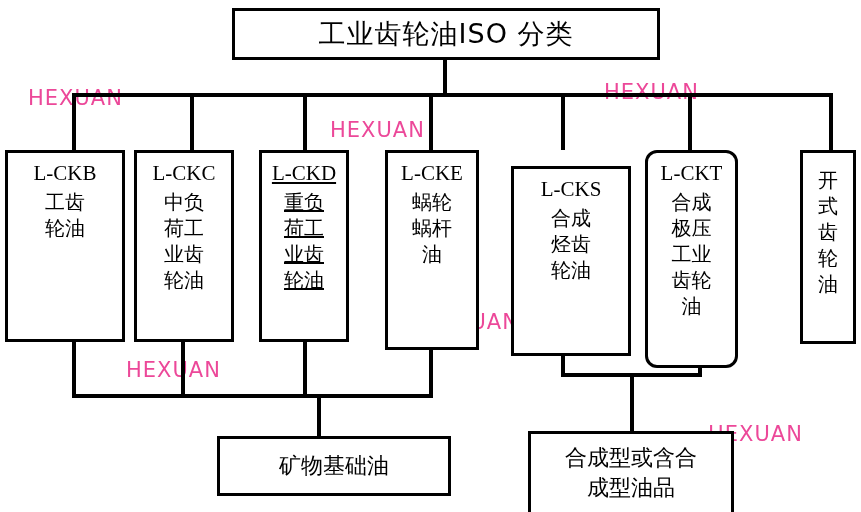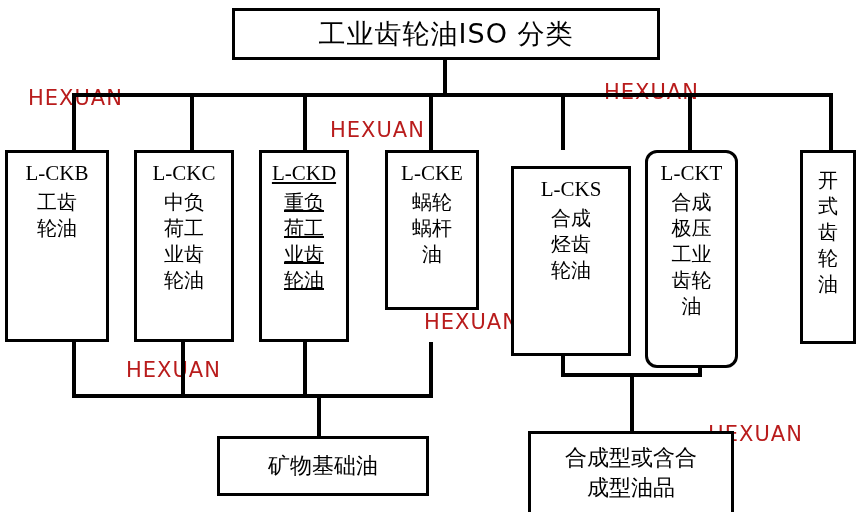--- a/index.html
+++ b/index.html
@@ -15,21 +15,21 @@
     position: relative;
     width: 861px;
     height: 512px;
     background: #ffffff;
     overflow: hidden;
   }
 
   
   .wm {
     position: absolute;
-    color: #b91c1c;
+    color: #ec4899;
     font-family: "DejaVu Sans", "Liberation Sans", sans-serif;
     font-size: 21px;
     letter-spacing: 1px;
     white-space: nowrap;
     user-select: none;
     z-index: 0;
   }
 
   
   .line {
@@ -126,21 +126,21 @@
 
   <div class="line" style="left:561px; top:340px; width:4px; height:36px;"></div>
   <div class="line" style="left:698px; top:368px; width:4px; height:8px;"></div>
   <div class="line" style="left:561px; top:373px; width:141px; height:4px;"></div>
   <div class="line" style="left:630px; top:373px; width:4px; height:58px;"></div>
 
   <div class="box" id="box-title">
     <span class="cn">工业齿轮油ISO 分类</span>
   </div>
 
-  <div class="box leaf" style="left:5px; top:150px; width:104px; height:192px;">
+  <div class="box leaf" style="left:5px; top:150px; width:120px; height:192px;">
     <div class="code">L-CKB</div>
     <div class="cn">
       <span class="l">工齿</span>
       <span class="l">轮油</span>
     </div>
   </div>
 
   <div class="box leaf" style="left:134px; top:150px; width:100px; height:192px;">
     <div class="code">L-CKC</div>
     <div class="cn">
@@ -154,21 +154,21 @@
   <div class="box leaf" style="left:259px; top:150px; width:90px; height:192px;text-decoration:underline;">
     <div class="code">L-CKD</div>
     <div class="cn">
       <span class="l">重负</span>
       <span class="l">荷工</span>
       <span class="l">业齿</span>
       <span class="l">轮油</span>
     </div>
   </div>
 
-  <div class="box leaf" style="left:385px; top:150px; width:94px; height:160px;">
+  <div class="box leaf" style="left:385px; top:150px; width:94px; height:200px;">
     <div class="code">L-CKE</div>
     <div class="cn">
       <span class="l">蜗轮</span>
       <span class="l">蜗杆</span>
       <span class="l">油</span>
     </div>
   </div>
 
   <div class="box leaf" style="left:511px; top:166px; width:120px; height:190px;">
     <div class="code">L-CKS</div>
@@ -193,21 +193,21 @@
   <div class="box leaf" style="left:800px; top:150px; width:56px; height:194px; padding-top:14px;">
     <div class="cn">
       <span class="l">开</span>
       <span class="l">式</span>
       <span class="l">齿</span>
       <span class="l">轮</span>
       <span class="l">油</span>
     </div>
   </div>
 
-  <div class="box result" style="left:217px; top:436px; width:212px; height:60px;">
+  <div class="box result" style="left:217px; top:436px; width:234px; height:60px;">
     <div class="cn">
       <span class="l">矿物基础油</span>
     </div>
   </div>
 
   <div class="box result" style="left:528px; top:431px; width:206px; height:84px;">
     <div class="cn">
       <span class="l">合成型或含合</span>
       <span class="l">成型油品</span>
     </div>

